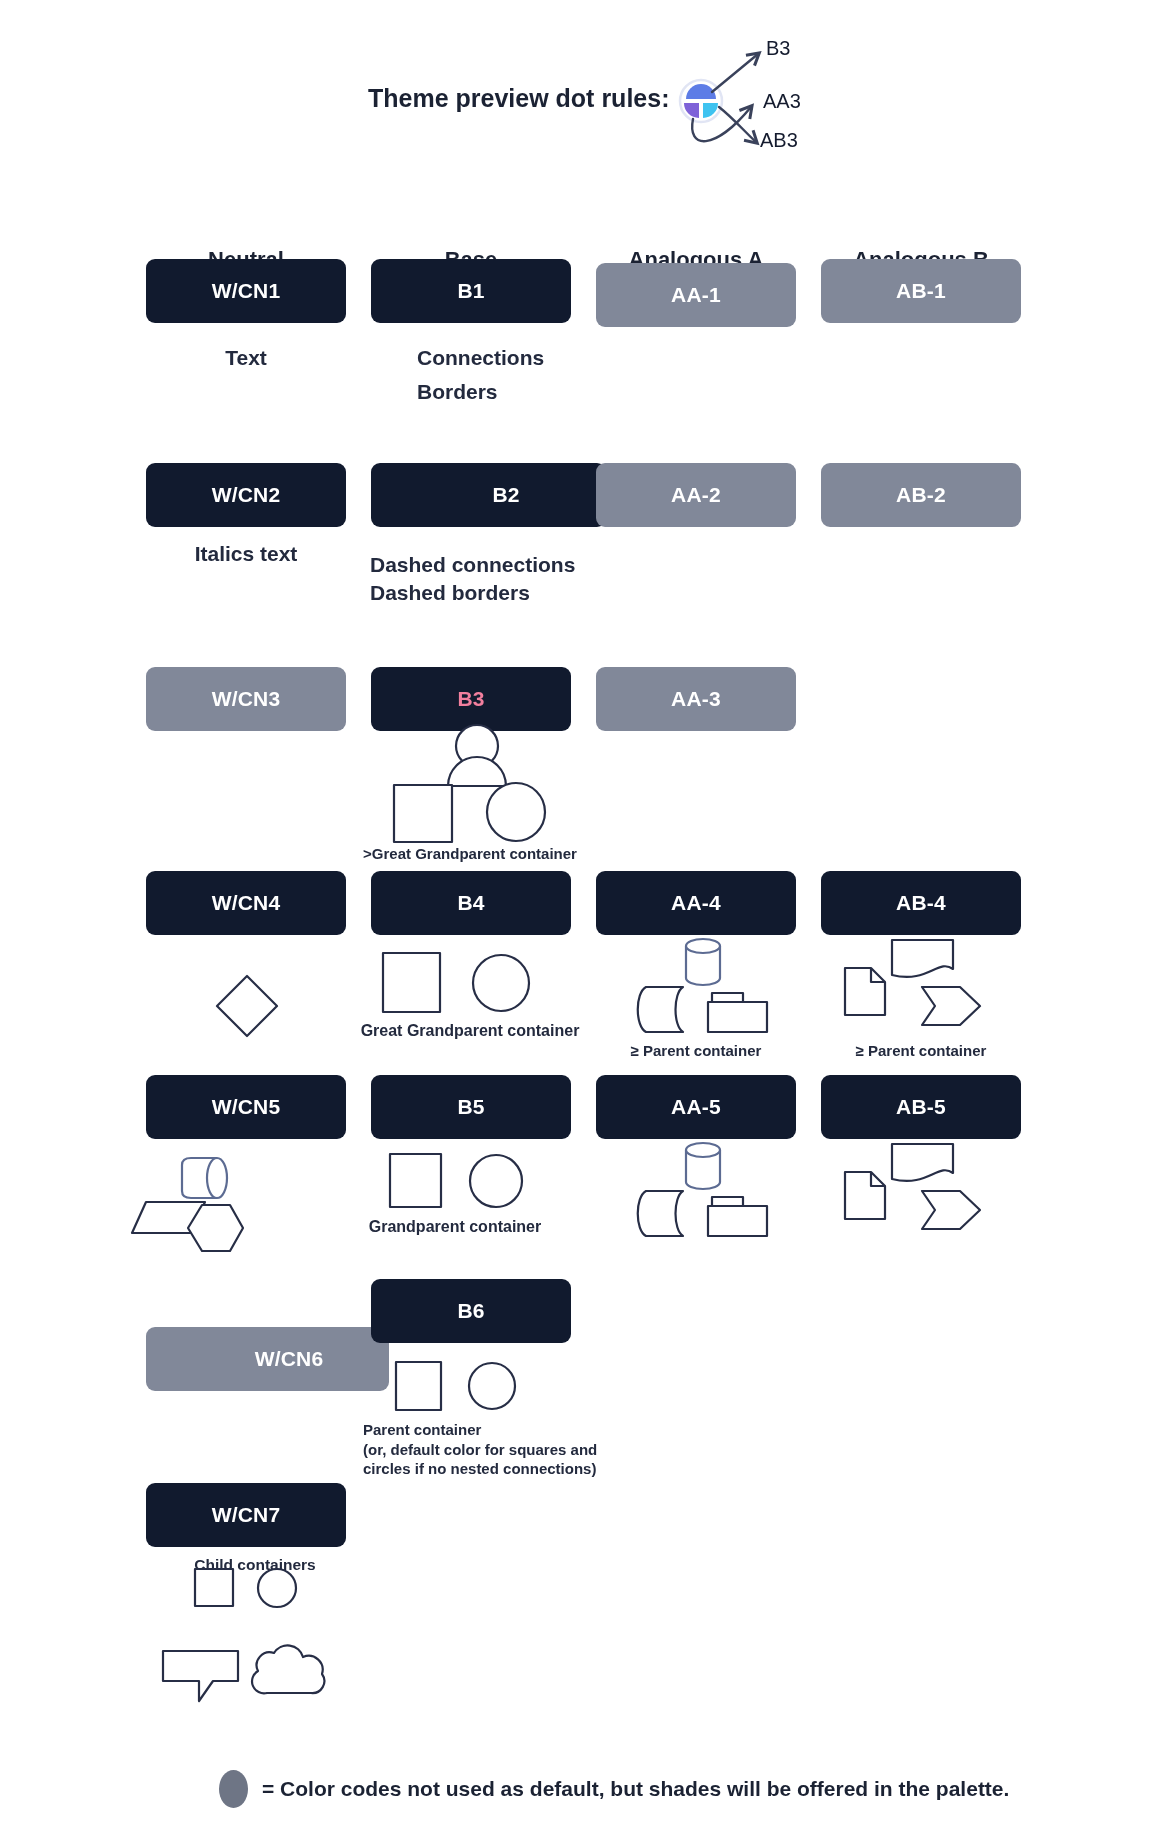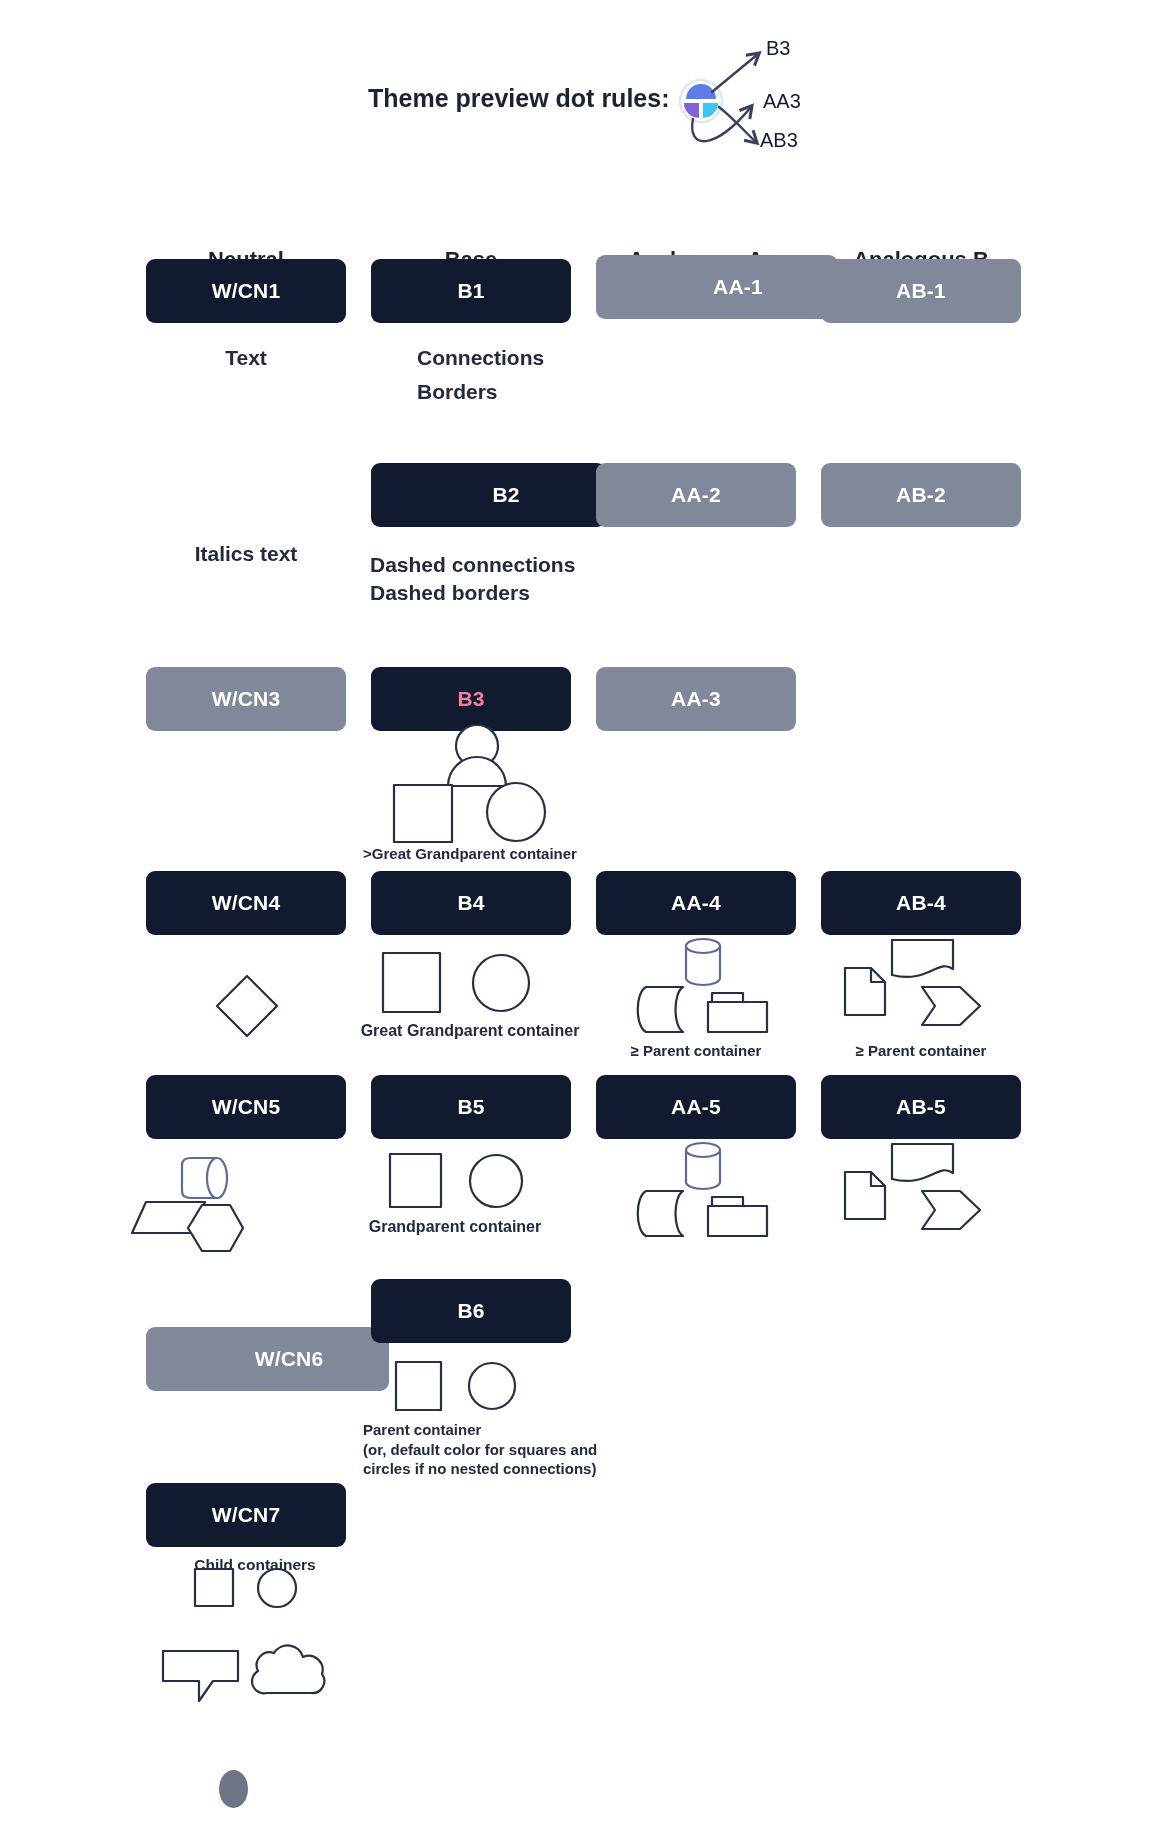--- a/index.html
+++ b/index.html
@@ -68,27 +68,28 @@
   <div class="dotlabel" style="left:763px;top:90px;">AA3</div>
   <div class="dotlabel" style="left:760px;top:129px;">AB3</div>
 
   <div class="hdr" style="left:146px;top:247px;">Neutral</div>
   <div class="hdr" style="left:371px;top:247px;">Base</div>
   <div class="hdr" style="left:596px;top:247px;">Analogous A</div>
   <div class="hdr" style="left:821px;top:247px;">Analogous B</div>
 
   <div class="pill dark" style="left:146px;top:259px;">W/CN1</div>
   <div class="pill dark" style="left:371px;top:259px;">B1</div>
-  <div class="pill gray" style="left:596px;top:255px;padding-left:42px;">AA-1</div>
+  <div class="pill gray" style="left:596px;top:263px;">AA-1</div>
   <div class="pill gray" style="left:821px;top:259px;">AB-1</div>
 
   <div class="cap big" style="left:146px;top:346px;width:200px;text-align:center;">Text</div>
   <div class="cap big" style="left:417px;top:346px;">Connections</div>
   <div class="cap big" style="left:417px;top:380px;">Borders</div>
 
+  <div class="pill dark" style="left:146px;top:463px;">W/CN2</div>
   <div class="pill dark" style="left:371px;top:463px;padding-left:35px;">B2</div>
   <div class="pill gray" style="left:596px;top:463px;">AA-2</div>
   <div class="pill gray" style="left:821px;top:463px;">AB-2</div>
 
   <div class="cap big" style="left:146px;top:542px;width:200px;text-align:center;">Italics text</div>
   <div class="cap big" style="left:370px;top:553px;">Dashed connections</div>
   <div class="cap big" style="left:370px;top:581px;">Dashed borders</div>
 
   <div class="pill gray" style="left:146px;top:667px;">W/CN3</div>
   <div class="pill dark pink" style="left:371px;top:667px;">B3</div>
@@ -187,14 +188,15 @@
     <rect class="shape" x="5" y="5" width="38" height="37"></rect>
     <circle class="shape" cx="87" cy="24" r="19"></circle>
   </svg>
 
   <svg class="layer" style="left:155px;top:1635px;" width="185" height="75" viewBox="0 0 185 75">
     <path class="shape" d="M 8,16 H 83 V 46 H 58 L 44,66 L 44,46 H 8 Z"></path>
     <path class="shape" d="M 112,58 H 156 A 12 12 0 0 0 167,39 A 14 14 0 0 0 148,22 A 16 16 0 0 0 119,18 A 13 13 0 0 0 103,36 A 12 12 0 0 0 112,58 Z"></path>
   </svg>
 
   <div class="legend-dot" style="left:219px;top:1770px;"></div>
+  <div class="legend-text" style="left:262px;top:1777px;">= Color codes not used as default, but shades will be offered in the palette.</div>
 
 </div>
 
 </body></html>

